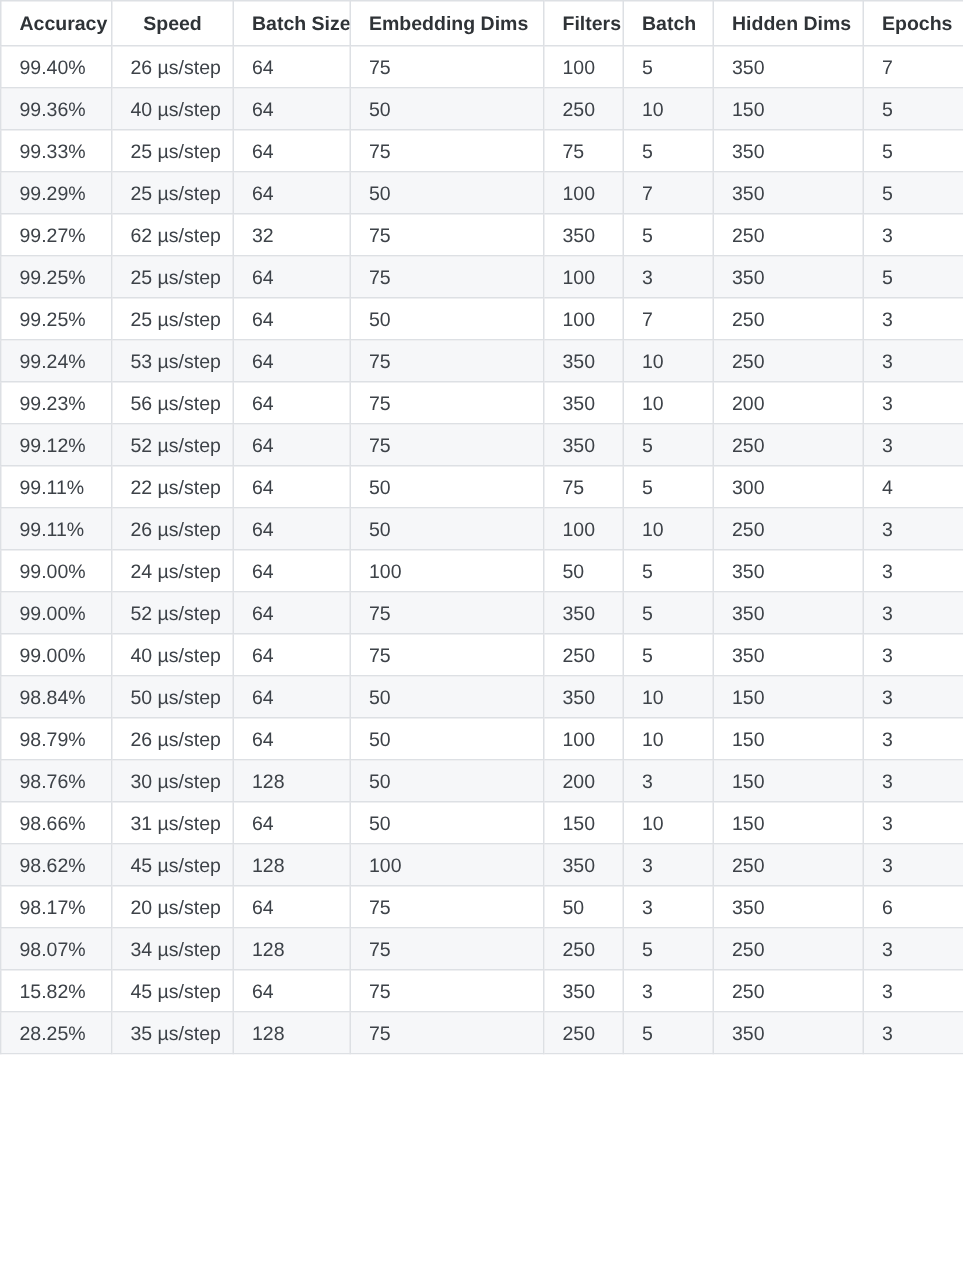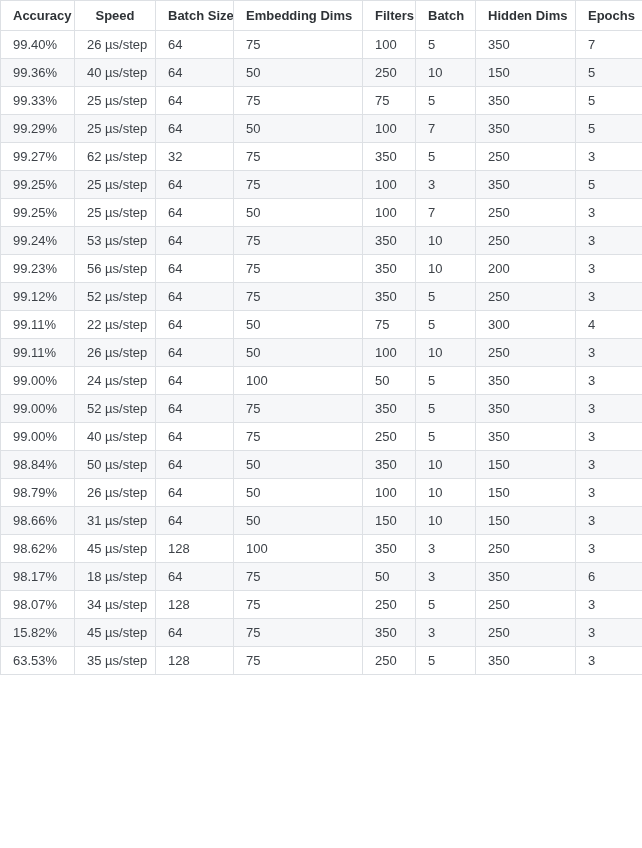--- a/index.html
+++ b/index.html
@@ -239,20 +239,30 @@
           <td>98.79%</td>
           <td>26 µs/step</td>
           <td>64</td>
           <td>50</td>
           <td>100</td>
           <td>10</td>
           <td>150</td>
           <td>3</td>
         </tr>
         <tr>
+          <td>98.76%</td>
+          <td>30 µs/step</td>
+          <td>128</td>
+          <td>50</td>
+          <td>200</td>
+          <td>3</td>
+          <td>150</td>
+          <td>3</td>
+        </tr>
+        <tr>
           <td>98.66%</td>
           <td>31 µs/step</td>
           <td>64</td>
           <td>50</td>
           <td>150</td>
           <td>10</td>
           <td>150</td>
           <td>3</td>
         </tr>
         <tr>
@@ -260,21 +270,21 @@
           <td>45 µs/step</td>
           <td>128</td>
           <td>100</td>
           <td>350</td>
           <td>3</td>
           <td>250</td>
           <td>3</td>
         </tr>
         <tr>
           <td>98.17%</td>
-          <td>18 µs/step</td>
+          <td>20 µs/step</td>
           <td>64</td>
           <td>75</td>
           <td>50</td>
           <td>3</td>
           <td>350</td>
           <td>6</td>
         </tr>
         <tr>
           <td>98.07%</td>
           <td>34 µs/step</td>
@@ -289,21 +299,21 @@
           <td>15.82%</td>
           <td>45 µs/step</td>
           <td>64</td>
           <td>75</td>
           <td>350</td>
           <td>3</td>
           <td>250</td>
           <td>3</td>
         </tr>
         <tr>
-          <td>63.53%</td>
+          <td>28.25%</td>
           <td>35 µs/step</td>
           <td>128</td>
           <td>75</td>
           <td>250</td>
           <td>5</td>
           <td>350</td>
           <td>3</td>
         </tr>
       </tbody>
   </table>

